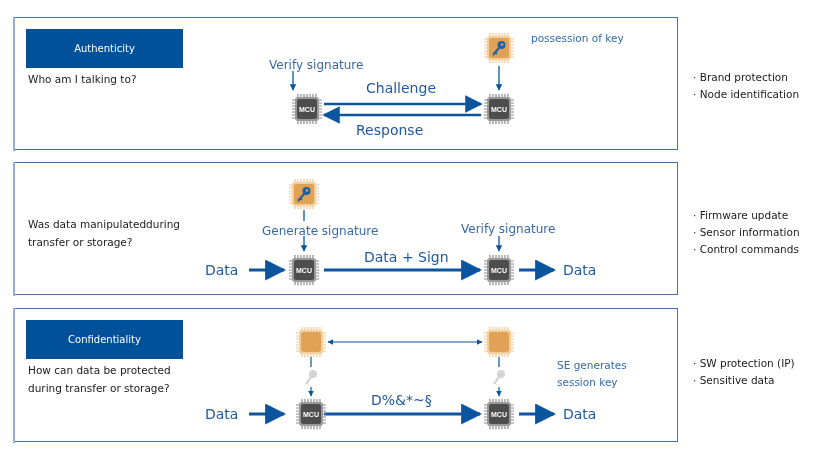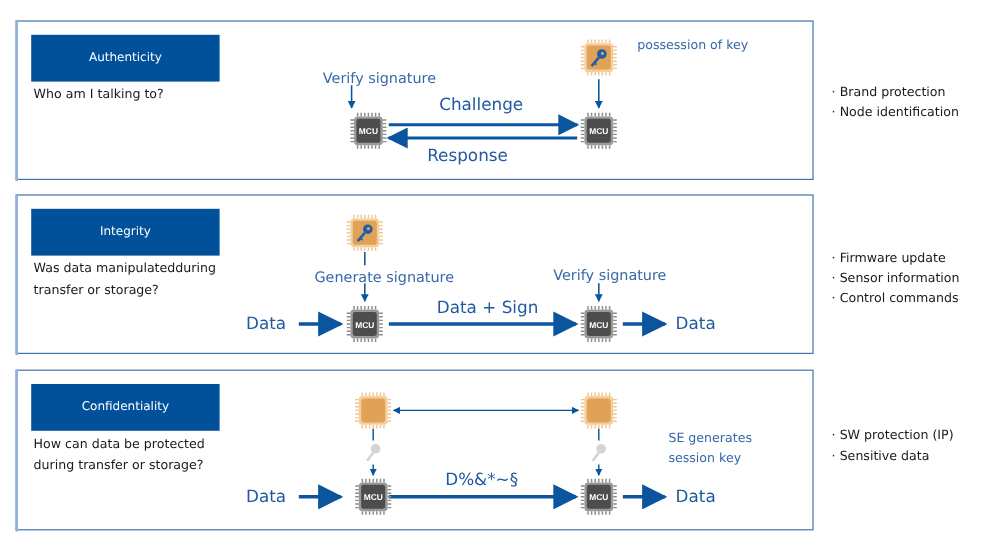--- a/index.html
+++ b/index.html
@@ -91,21 +91,20 @@
       </g>
     </svg>
   </div>
 </div>
 <div class="usecases" style="top:69px;">
   <div>Brand protection</div>
   <div>Node identification</div>
 </div>
 
 <div class="panel" style="top:162px;">
-  <div class="title-box">Integrity</div>
   <div class="question" style="width:170px;">Was data manipulatedduring transfer or storage?</div>
   <div class="diagram">
     <div class="lbl small" style="left:248px; top:61px;">Generate signature</div>
     <div class="lbl small" style="left:447px; top:59px;">Verify signature</div>
     <div class="lbl med" style="left:191px; top:99px;">Data</div>
     <div class="lbl med" style="left:350px; top:86px;">Data + Sign</div>
     <div class="lbl med" style="left:549px; top:99px;">Data</div>
     <svg width="665" height="133">
       <line x1="235" y1="107" x2="270" y2="107" stroke="#0a559e" stroke-width="3" marker-end="url(#ahs)"></line>
       <line x1="310" y1="107" x2="466" y2="107" stroke="#0a559e" stroke-width="3" marker-end="url(#ahs)"></line>

